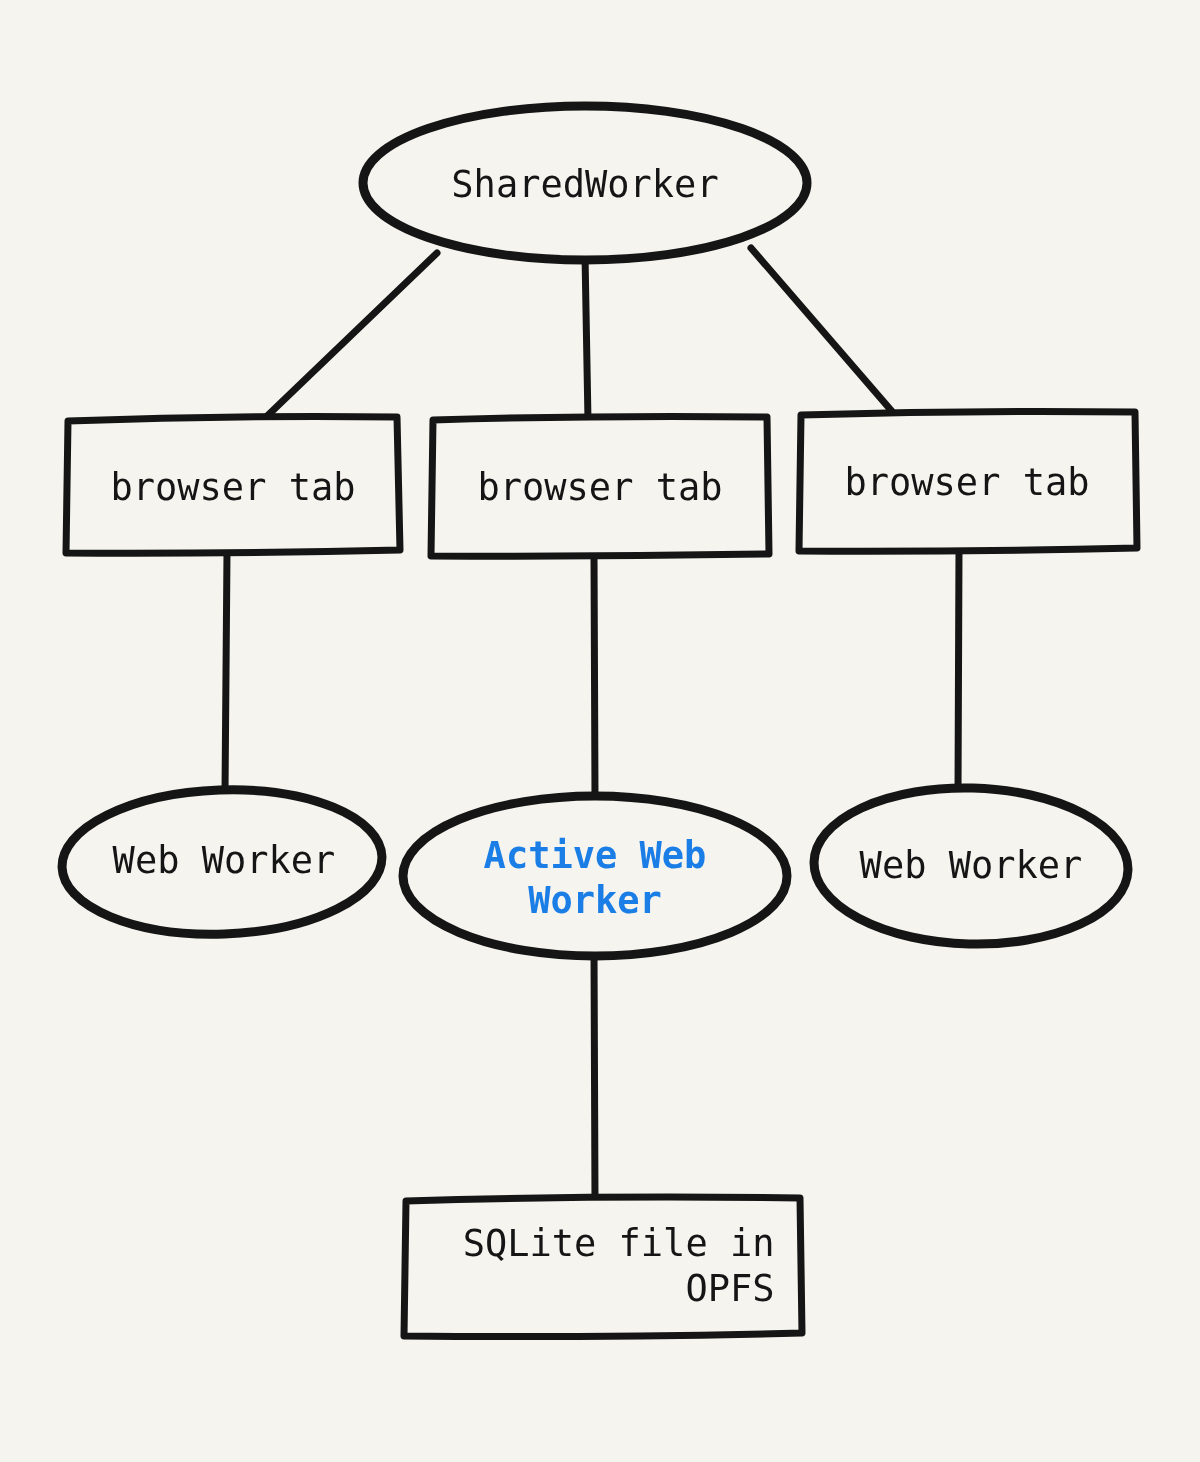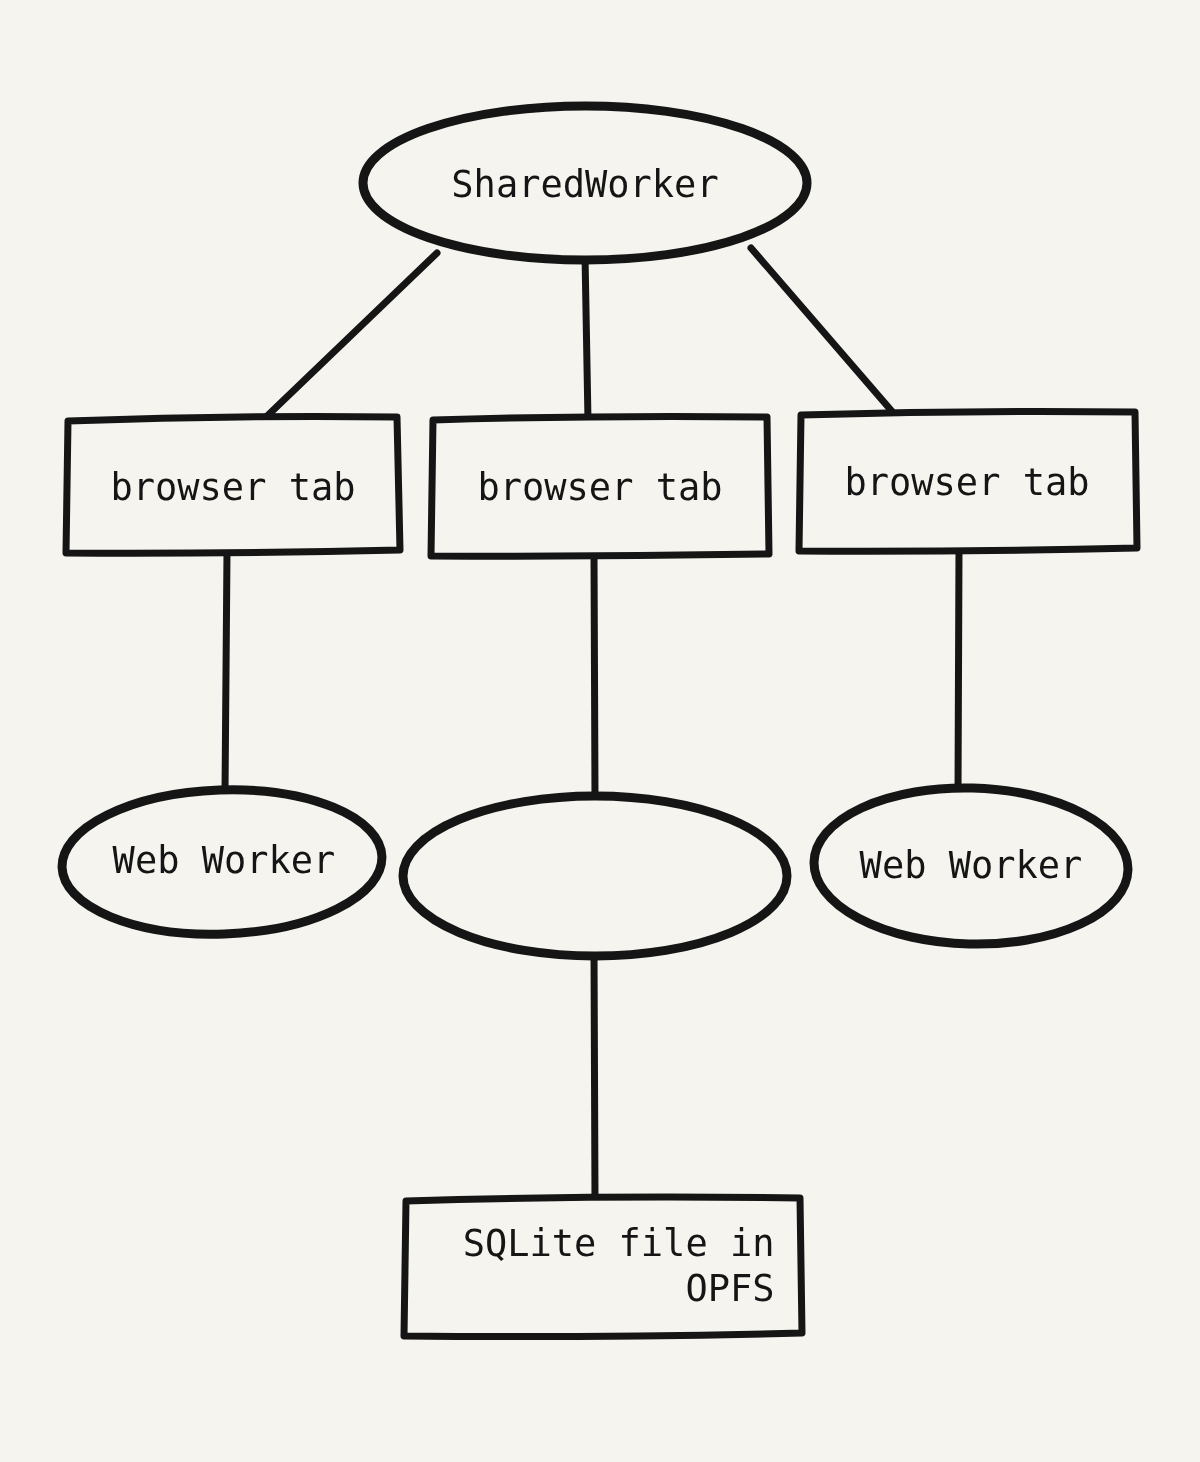--- a/index.html
+++ b/index.html
@@ -86,18 +86,19 @@
   <div class="label" style="left:585px; top:185px;">SharedWorker</div>
 
   <div class="label" style="left:233px; top:488px;">browser tab</div>
 
   <div class="label" style="left:600px; top:488px;">browser tab</div>
 
   <div class="label" style="left:967px; top:483px;">browser tab</div>
 
   <div class="label" style="left:224px; top:861px;">Web Worker</div>
 
+  <div class="label wrap accent" style="left:595px; top:878px; width:270px;">Active Web Worker</div>
 
   <div class="label" style="left:971px; top:866px;">Web Worker</div>
 
   <div class="label wrap" style="left:602px; top:1266px; width:345px;text-align:right;">SQLite file in OPFS</div>
 
 </div>
 
 </body></html>

